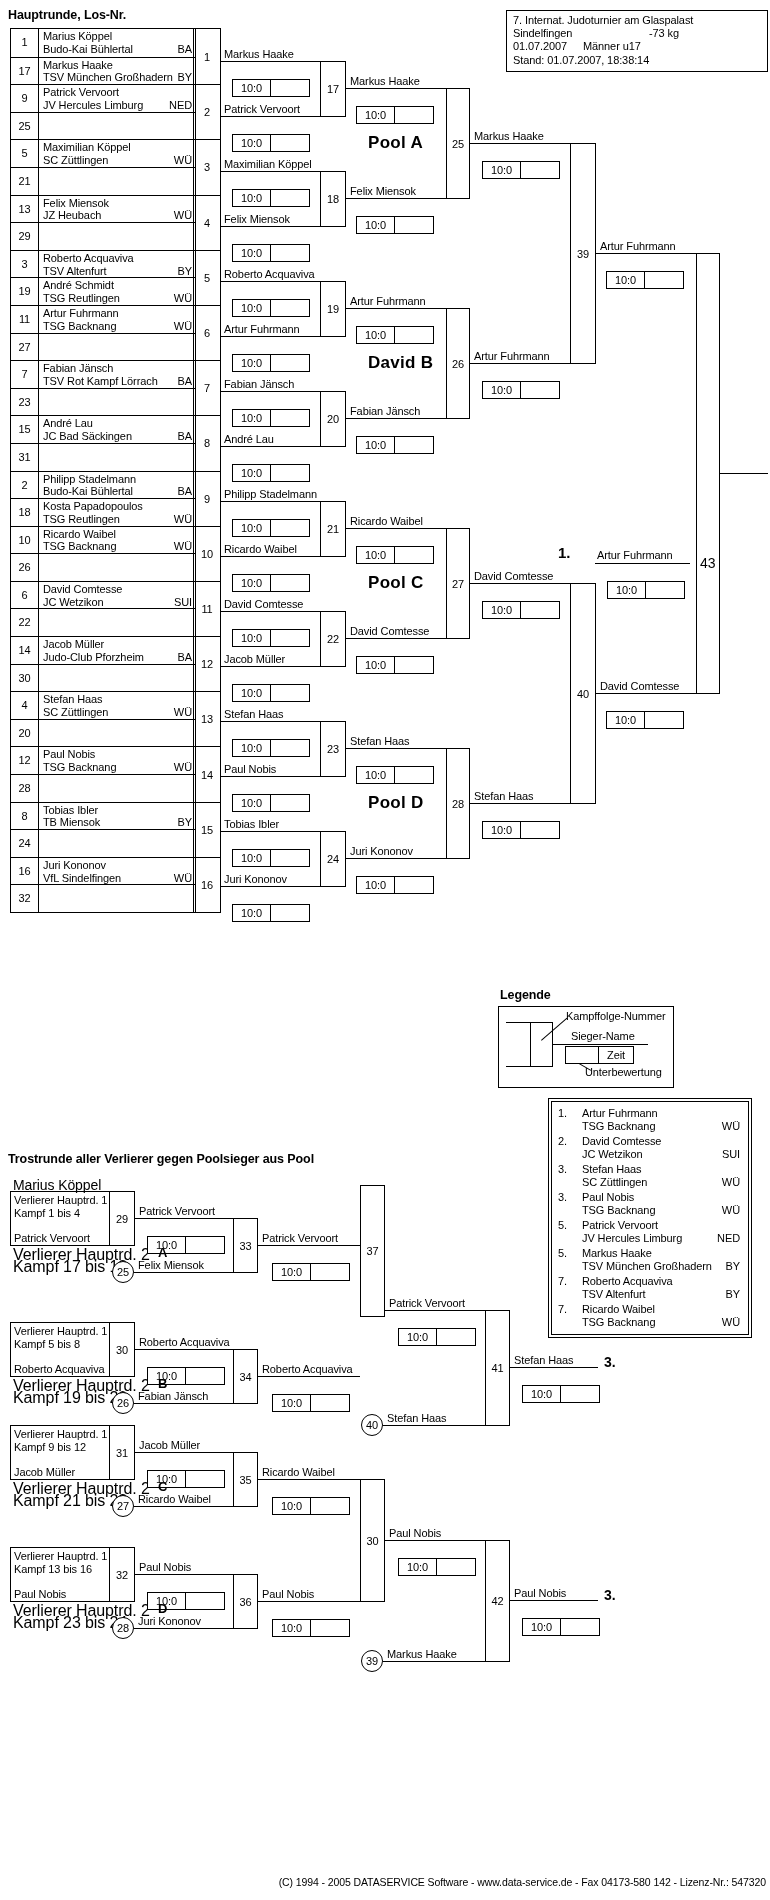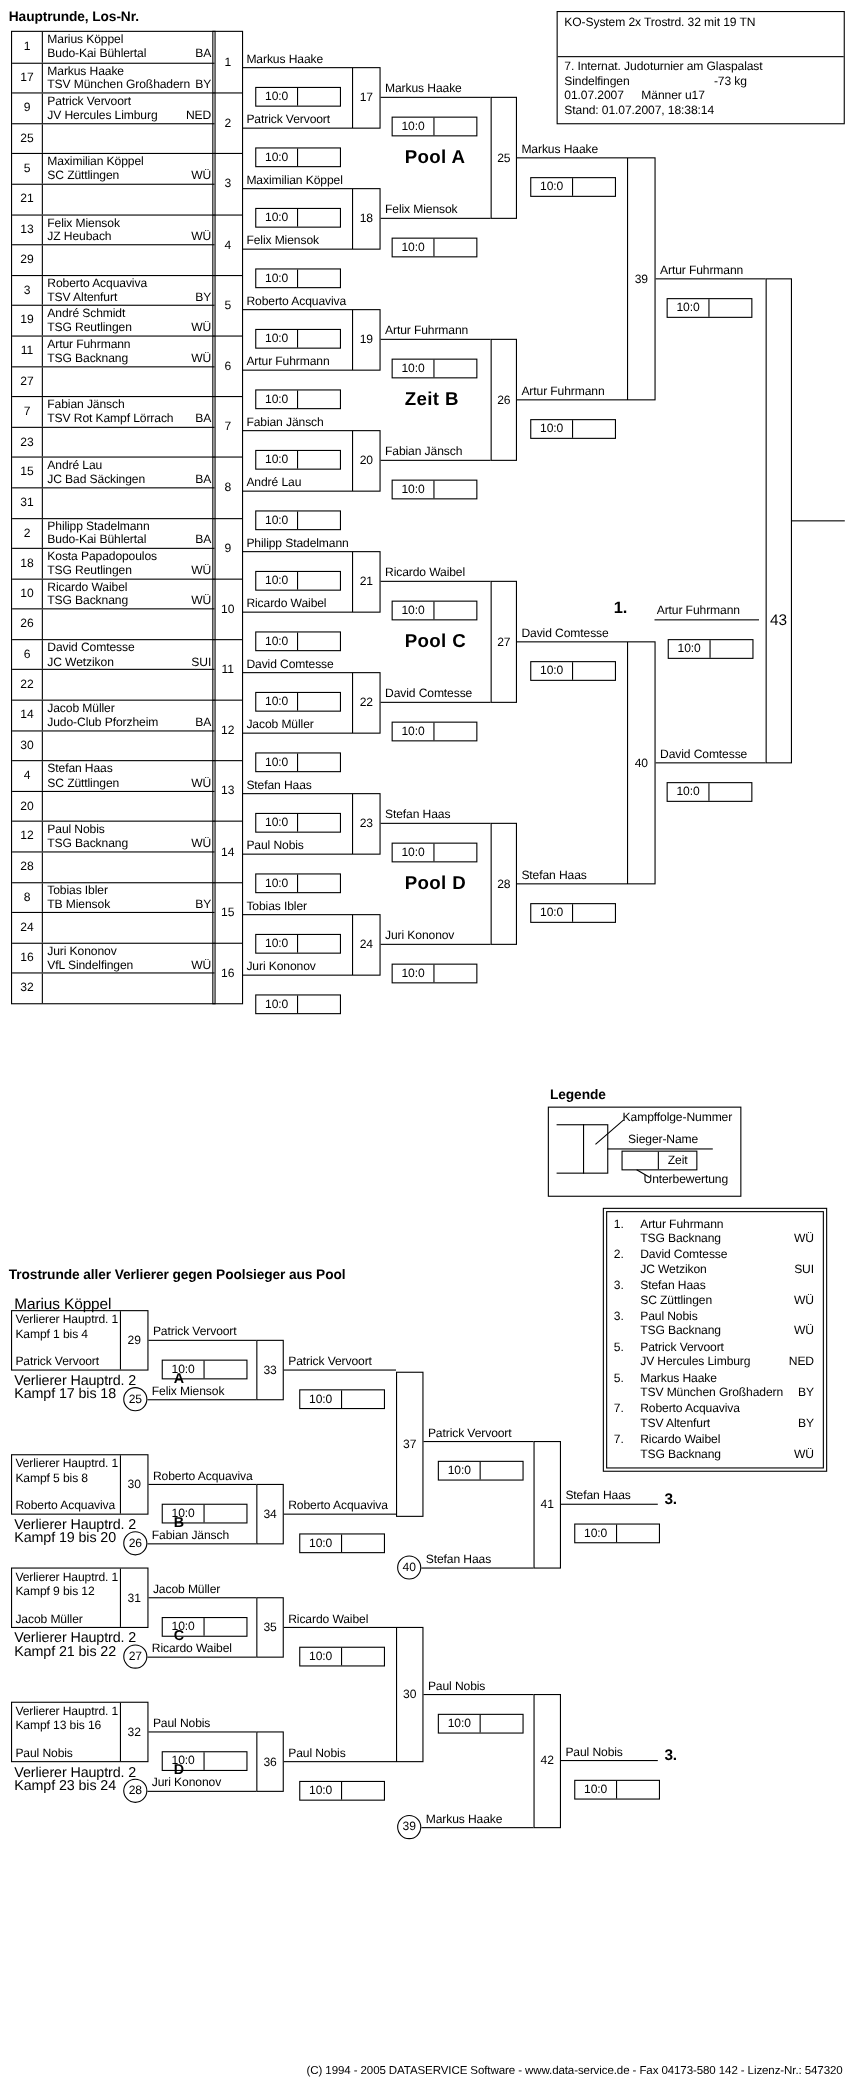--- a/index.html
+++ b/index.html
@@ -40,21 +40,21 @@
   .infobox{position:absolute;left:506px;top:10px;width:260px;border:1px solid #000;font-size:11px;}
   .ib1{height:32px;border-bottom:1px solid #000;padding:4px 6px;}
   .ib2{padding:3px 6px 4px 6px;}
   .ibrow{position:relative;height:13.2px;white-space:nowrap;}
   .ibrow .abs{position:absolute;top:0;}
   
   .lblock{position:absolute;left:10px;width:125px;height:55px;border:1px solid #000;box-sizing:border-box;}
   .lnum{position:absolute;right:0;top:0;width:24px;height:100%;border-left:1px solid #000;display:flex;align-items:center;justify-content: center;font-size:11px;}
   .ld1{position:absolute;left:3px;top:2px;font-size:11px;line-height:12.5px;white-space:nowrap;}
   .lbn{position:absolute;left:3px;bottom:1px;font-size:11px;white-space:nowrap;}
-  .ld2{position:absolute;font-size:13px;line-height:12px;white-space:nowrap;}
+  .ld2{position:absolute;font-size:16px;line-height:12px;white-space:nowrap;}
   .circ{position:absolute;width:22px;height:22px;border:1px solid #000;border-radius:50%;box-sizing:border-box;display:flex;align-items:center;justify-content:center;font-size:11px;background:#fff;}
   .ltr{position:absolute;font-weight:bold;font-size:13px;}
   .rank3{position:absolute;font-weight:bold;font-size:14px;}
   
   .legbox{position:absolute;left:498px;top:1006px;width:174px;height:80px;border:1px solid #000;}
   .legtext{position:absolute;font-size:11px;white-space:nowrap;}
   
   .placebox{position:absolute;left:548px;top:1098px;width:204px;height:240px;border:1px solid #000;box-sizing:border-box;}
   .placeinner{position:absolute;left:2px;top:2px;right:2px;bottom:2px;border:1px solid #000;padding:5px 8px 0 6px;box-sizing:border-box;}
   .prw{display:flex;height:28px;font-size:11px;line-height:13px;}
@@ -64,21 +64,20 @@
   .footer{position:absolute;top:1876px;left:0;width:766px;text-align:right;font-size:10.5px;white-space:nowrap;}
 </style>
 </head>
 <body>
 
 <div class="page">
 
   <div class="sect" style="left:8px;top:8px;">Hauptrunde, Los-Nr.</div>
 
   <div class="infobox">
-    <div class="ib1">KO-System 2x Trostrd. 32 mit 19 TN</div>
     <div class="ib2">
       <div class="ibrow"><span>7. Internat. Judoturnier am Glaspalast</span></div>
       <div class="ibrow"><span>Sindelfingen</span><span class="abs" style="left:136px;">-73 kg</span></div>
       <div class="ibrow"><span>01.07.2007</span><span class="abs" style="left:70px;">Männer u17</span></div>
       <div class="ibrow"><span>Stand: 01.07.2007, 18:38:14</span></div>
     </div>
   </div>
 
   <div class="ptable">
 
@@ -756,21 +755,21 @@
           <span class="sc">10:0</span>
           <span class="rest"></span>
         </span>
       </div>
     </div>
 
   <div>
 
       <div class="plabel" style="--i: 0;">Pool A</div>
 
-      <div class="plabel" style="--i: 1;">Zeit B</div>
+      <div class="plabel" style="--i: 1;">David B</div>
 
       <div class="plabel" style="--i: 2;">Pool C</div>
 
       <div class="plabel" style="--i: 3;">Pool D</div>
     </div>
 
   <div>
 
       <div class="mbox poolb" style="--i: 0;">
         <span>25</span>
@@ -1023,21 +1022,21 @@
     </div>
   <div class="entry" style="left:258px;top:1601px;width:102px;">
     <span class="nm">Paul Nobis</span>
     <span class="ln"></span>
     <span class="strip" style="left:14px;">
         <span class="sc">10:0</span>
         <span class="rest"></span>
       </span>
   </div>
 
-  <div class="mbox" style="left:360px;top:1247px;width:25px;height:132px;align-items:center;">
+  <div class="mbox" style="left:360px;top:1185px;width:25px;height:132px;align-items:center;">
       <span>37</span>
     </div>
   <div class="entry" style="left:385px;top:1310px;width:100px;">
     <span class="nm">Patrick Vervoort</span>
     <span class="ln"></span>
     <span class="strip" style="left:13px;">
         <span class="sc">10:0</span>
         <span class="rest"></span>
       </span>
   </div>

